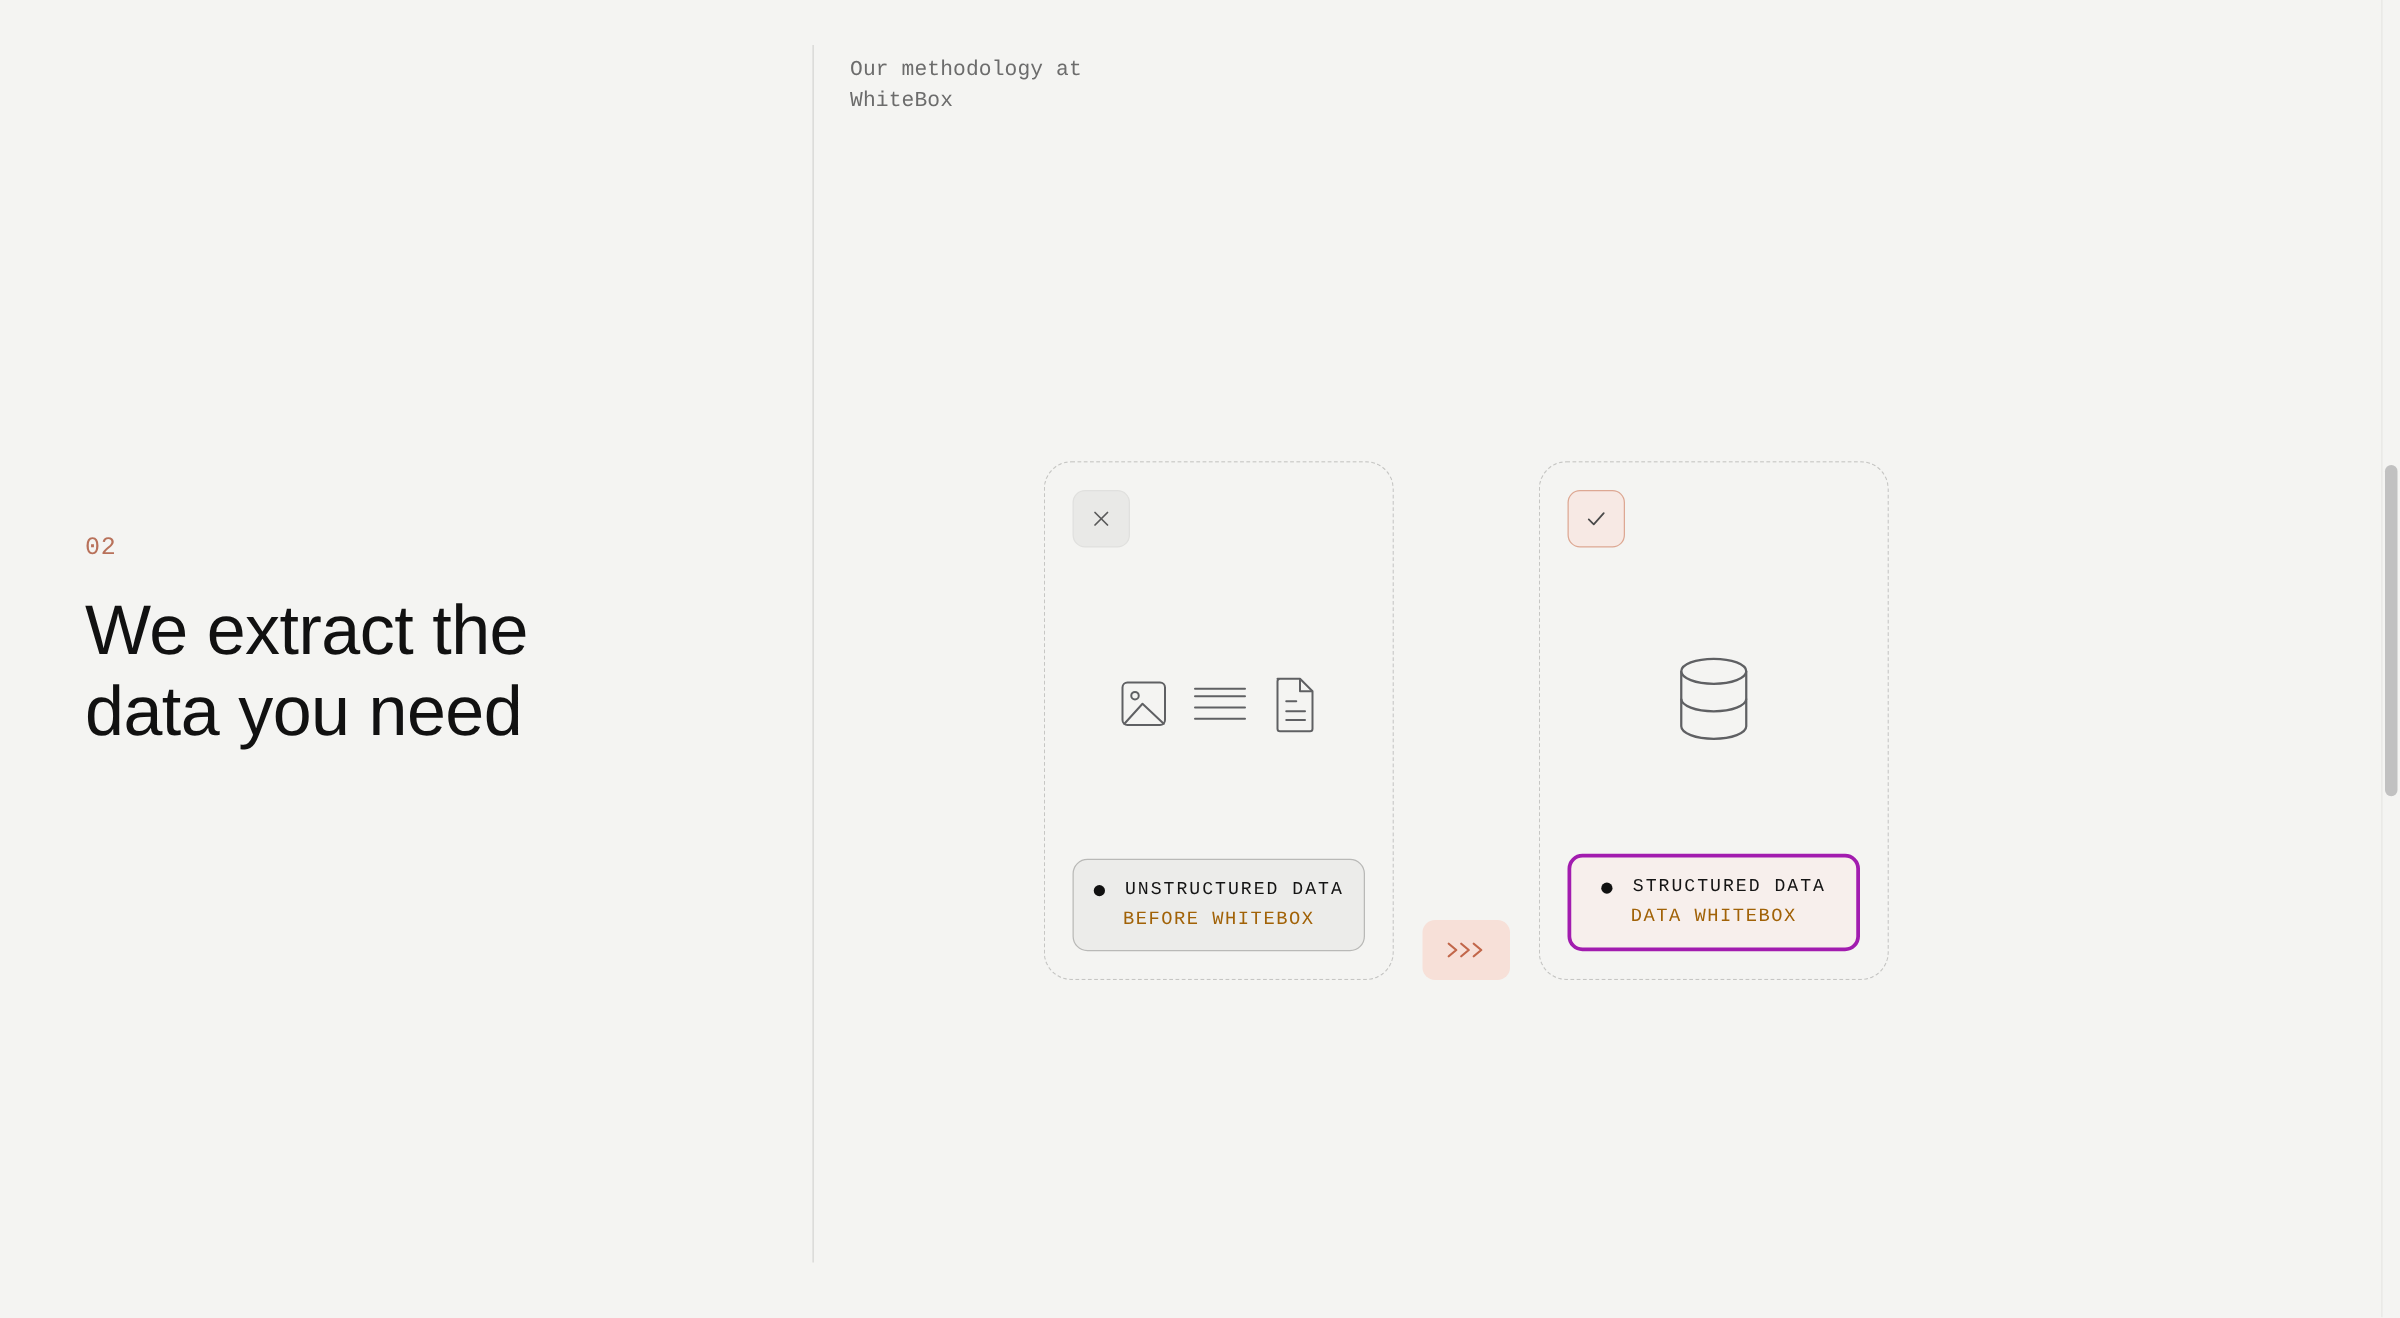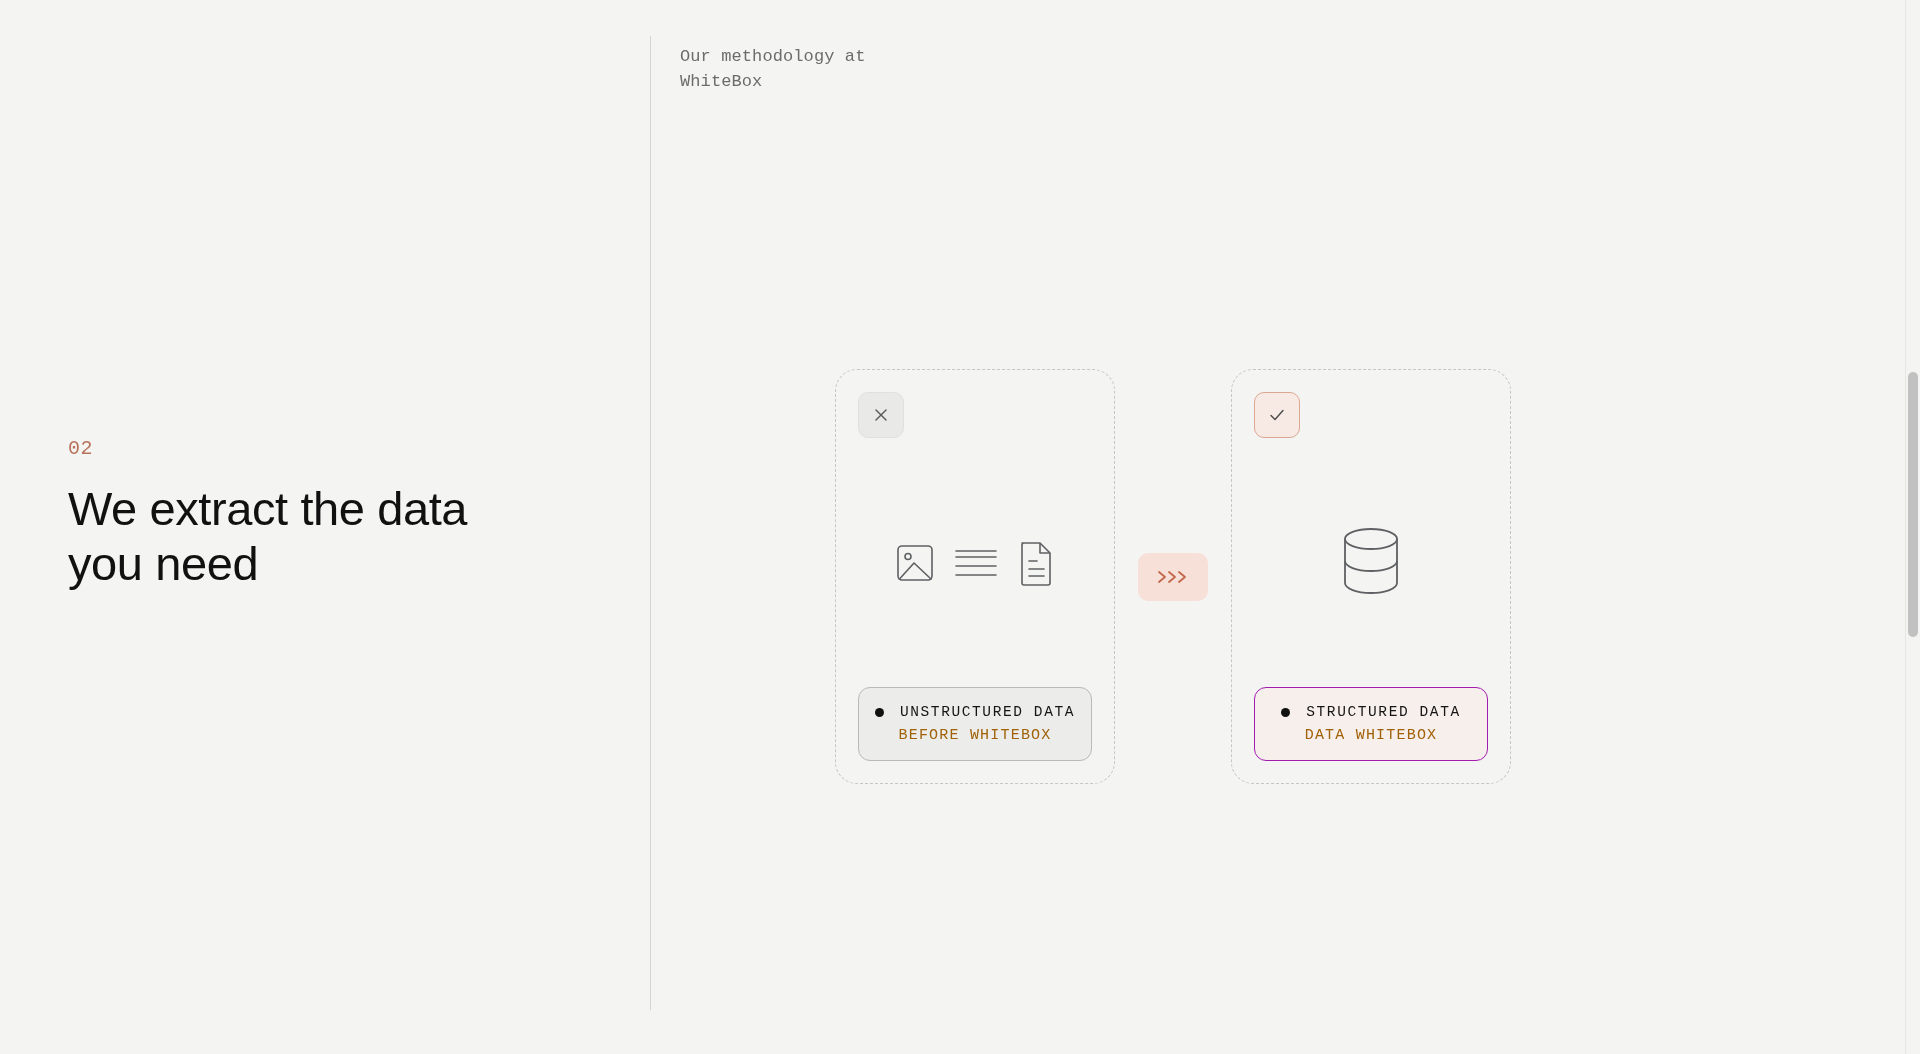--- a/index.html
+++ b/index.html
@@ -40,21 +40,21 @@
   .step-number {
     font-family: "Liberation Mono", "DejaVu Sans Mono", monospace;
     font-size: 20px;
     letter-spacing: 0.5px;
     color: #b8715a;
     margin-bottom: 22px;
   }
 
   .headline {
     font-family: "Liberation Sans", sans-serif;
-    font-size: 47px;
+    font-size: 56px;
     line-height: 1.16;
     font-weight: 400;
     color: #111111;
     letter-spacing: -0.4px;
     max-width: 420px;
     margin-bottom: 26px;
   }
 
   .body-copy {
     font-family: "Liberation Sans", sans-serif;
@@ -93,21 +93,21 @@
     white-space: pre-line;
     max-width: 230px;
   }
 
   
   .diagram {
     position: absolute;
     left: 185px;
     top: 369px;
     display: flex;
-    align-items: center;
+    align-items: flex-end;
     gap: 0;
   }
 
   .panel {
     width: 280px;
     height: 415px;
     border: 1px dashed #c6c6c4;
     border-radius: 22px;
     position: relative;
     padding: 22px;
@@ -151,21 +151,21 @@
     padding: 16px 0 16px 0;
     text-align: center;
     flex: 0 0 auto;
   }
   .chip-neutral {
     background: #ececea;
     border: 1px solid #b9b9b7;
   }
   .chip-accent {
     background: #f7efec;
-    border: 1px solid #a21caf;
+    border: 3px solid #a21caf;
   }
 
   .chip-title-row {
     display: flex;
     align-items: center;
     justify-content: center;
     gap: 16px;
     margin-bottom: 7px;
   }
   .chip-dot {

